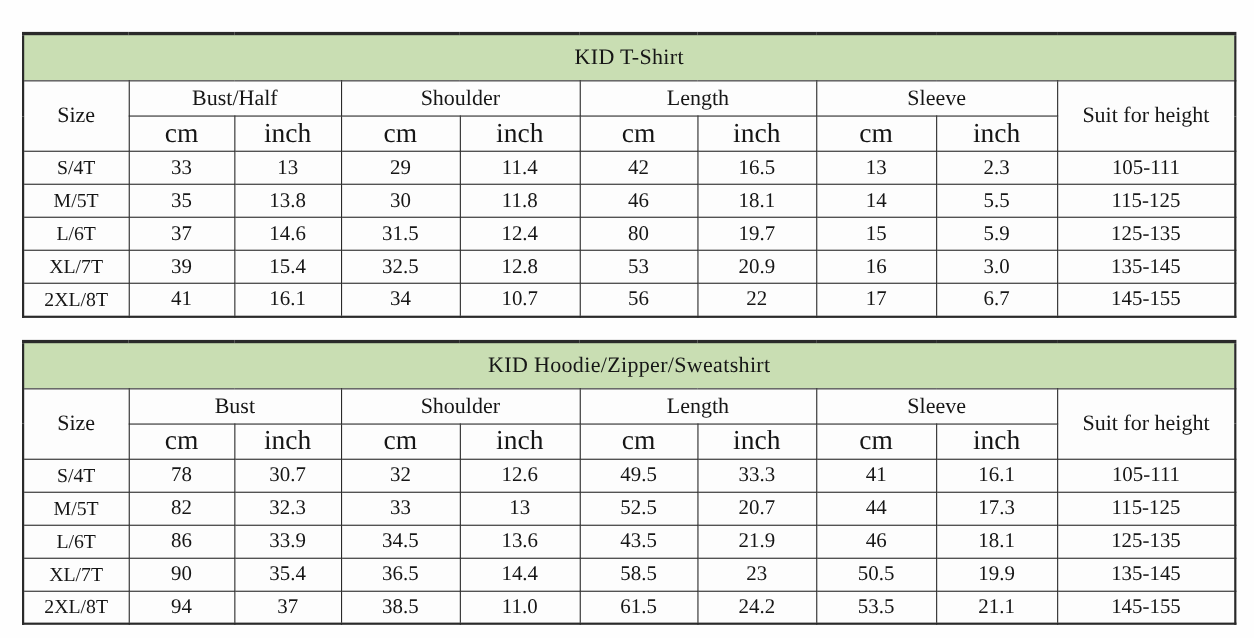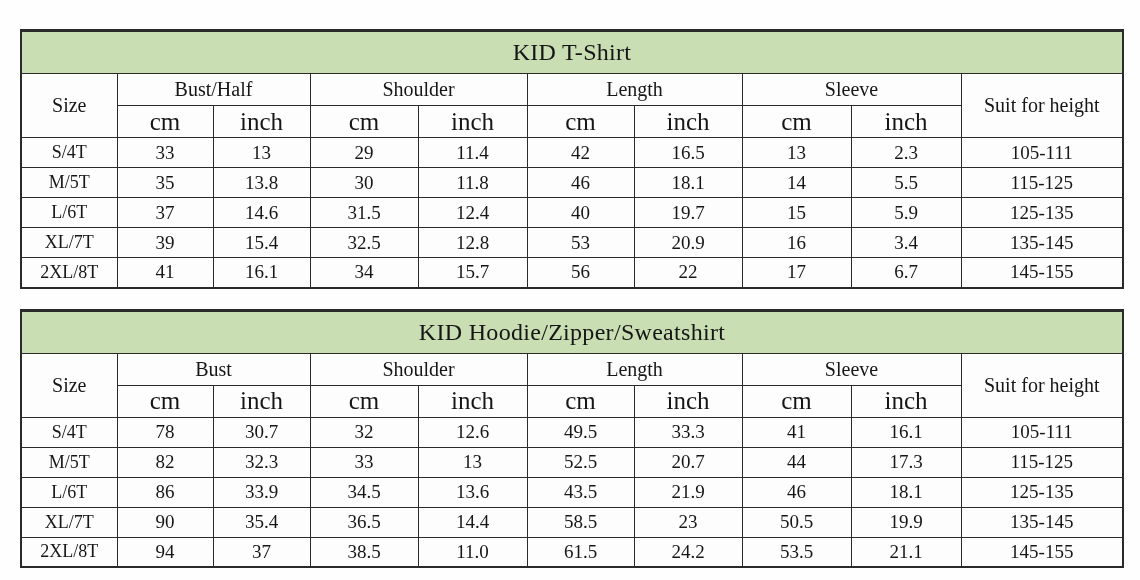--- a/index.html
+++ b/index.html
@@ -39,21 +39,21 @@
     text-align: center;
     vertical-align: middle;
     padding: 0;
     font-weight: normal;
     white-space: nowrap;
     overflow: hidden;
   }
   th.title-cell {
     background: var(--title-bg);
     height: 43px;
-    font-size: 24px;
+    font-size: 20px;
     letter-spacing: 0.3px;
   }
   tr.group-row th { height: 32px; font-size: 20px; }
   tr.unit-row th  { height: 32px; font-size: 25px; }
   tbody td { height: 30px; font-size: 19px; }
   td.size-col {
     text-align: left;
     padding-left: 5px;
     font-size: 18px;
     margin-left: 36px;
@@ -125,44 +125,44 @@
           <td>14</td>
           <td>5.5</td>
           <td>115-125</td>
         </tr>
         <tr>
           <td class="size-col">L/6T</td>
           <td>37</td>
           <td>14.6</td>
           <td>31.5</td>
           <td>12.4</td>
-          <td>40</td>
+          <td>80</td>
           <td>19.7</td>
           <td>15</td>
           <td>5.9</td>
           <td>125-135</td>
         </tr>
         <tr>
           <td class="size-col">XL/7T</td>
           <td>39</td>
           <td>15.4</td>
           <td>32.5</td>
           <td>12.8</td>
           <td>53</td>
           <td>20.9</td>
           <td>16</td>
-          <td>3.4</td>
+          <td>3.0</td>
           <td>135-145</td>
         </tr>
         <tr>
           <td class="size-col">2XL/8T</td>
           <td>41</td>
           <td>16.1</td>
           <td>34</td>
-          <td>15.7</td>
+          <td>10.7</td>
           <td>56</td>
           <td>22</td>
           <td>17</td>
           <td>6.7</td>
           <td>145-155</td>
         </tr>
       </tbody>
   </table>
 
   <table class="size-chart">

